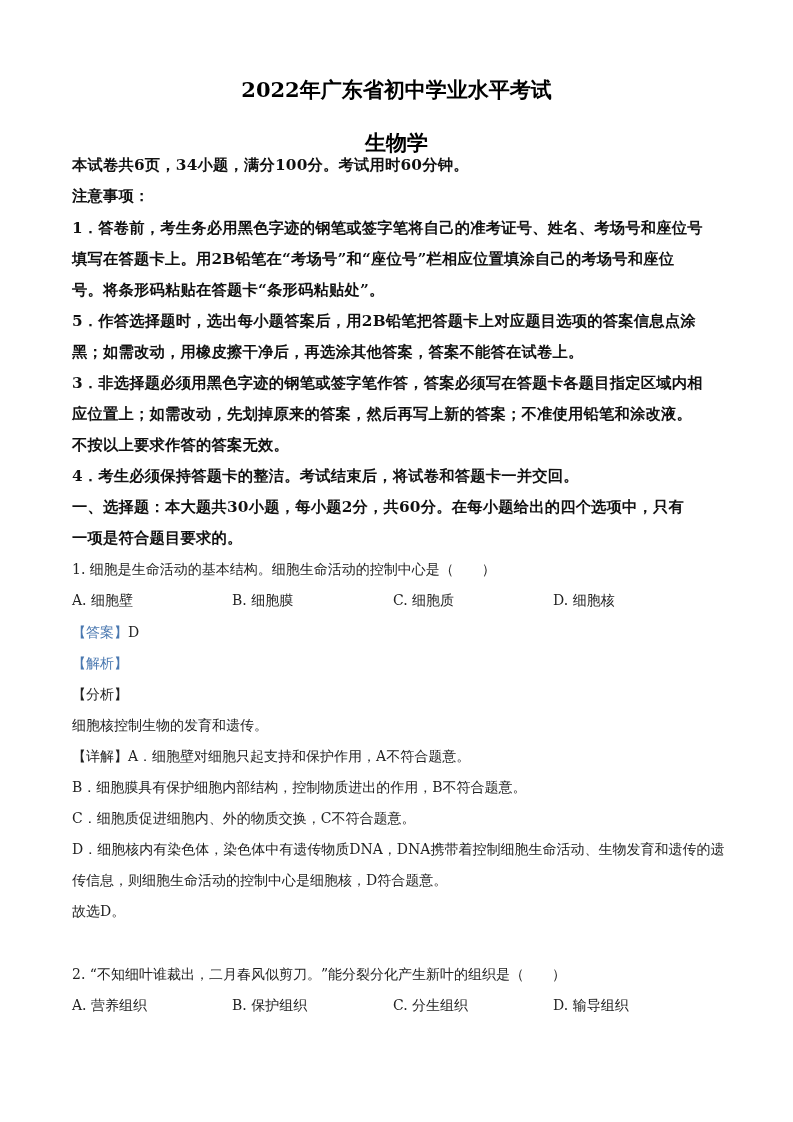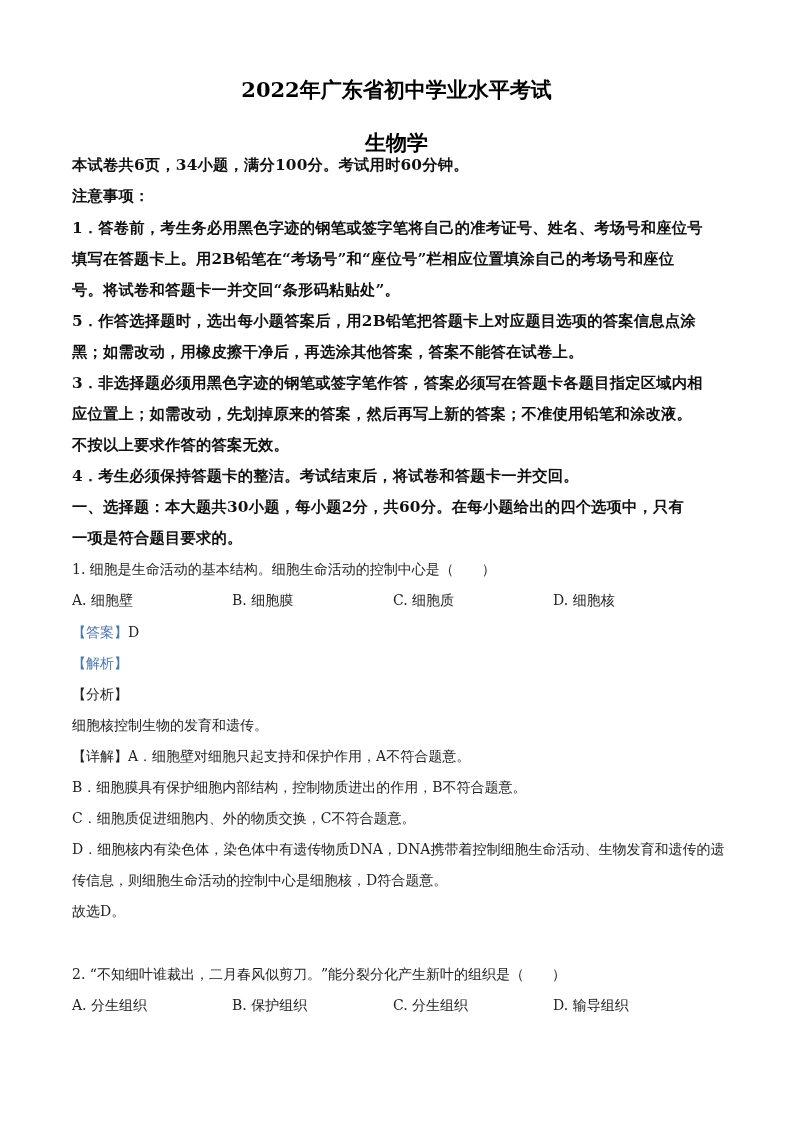--- a/index.html
+++ b/index.html
@@ -19,21 +19,21 @@
 <body>
 
 <div class="page">
   <div class="title t1">2022年广东省初中学业水平考试</div>
   <div class="title t2">生物学</div>
 
   <div class="line b" style="top:151px">本试卷共6页，34小题，满分100分。考试用时60分钟。</div>
   <div class="line b" style="top:182px">注意事项：</div>
   <div class="line b" style="top:214px">1．答卷前，考生务必用黑色字迹的钢笔或签字笔将自己的准考证号、姓名、考场号和座位号</div>
   <div class="line b" style="top:245px">填写在答题卡上。用2B铅笔在“考场号”和“座位号”栏相应位置填涂自己的考场号和座位</div>
-  <div class="line b" style="top:276px">号。将试卷和答题卡一并交回“条形码粘贴处”。</div>
+  <div class="line b" style="top:276px">号。将条形码粘贴在答题卡“条形码粘贴处”。</div>
   <div class="line b" style="top:307px">5．作答选择题时，选出每小题答案后，用2B铅笔把答题卡上对应题目选项的答案信息点涂</div>
   <div class="line b" style="top:338px">黑；如需改动，用橡皮擦干净后，再选涂其他答案，答案不能答在试卷上。</div>
   <div class="line b" style="top:369px">3．非选择题必须用黑色字迹的钢笔或签字笔作答，答案必须写在答题卡各题目指定区域内相</div>
   <div class="line b" style="top:400px">应位置上；如需改动，先划掉原来的答案，然后再写上新的答案；不准使用铅笔和涂改液。</div>
   <div class="line b" style="top:431px">不按以上要求作答的答案无效。</div>
   <div class="line b" style="top:462px">4．考生必须保持答题卡的整洁。考试结束后，将试卷和答题卡一并交回。</div>
   <div class="line b" style="top:493px">一、选择题：本大题共30小题，每小题2分，共60分。在每小题给出的四个选项中，只有</div>
   <div class="line b" style="top:524px">一项是符合题目要求的。</div>
 
   <div class="line n" style="top:557px">1. 细胞是生命活动的基本结构。细胞生命活动的控制中心是（　　）</div>
@@ -51,17 +51,17 @@
   <div class="line n" style="top:744px">
     <span>【详解】</span><span>A．细胞壁对细胞只起支持和保护作用，A不符合题意。</span>
   </div>
   <div class="line n" style="top:775px">B．细胞膜具有保护细胞内部结构，控制物质进出的作用，B不符合题意。</div>
   <div class="line n" style="top:806px">C．细胞质促进细胞内、外的物质交换，C不符合题意。</div>
   <div class="line n" style="top:837px">D．细胞核内有染色体，染色体中有遗传物质DNA，DNA携带着控制细胞生命活动、生物发育和遗传的遗</div>
   <div class="line n" style="top:868px">传信息，则细胞生命活动的控制中心是细胞核，D符合题意。</div>
   <div class="line n" style="top:899px">故选D。</div>
 
   <div class="line n" style="top:962px">2. “不知细叶谁裁出，二月春风似剪刀。”能分裂分化产生新叶的组织是（　　）</div>
-  <div class="opt" style="left:72px;top:993px">A. 分生组织</div>
+  <div class="opt" style="left:72px;top:993px">A. 营养组织</div>
   <div class="opt" style="left:232px;top:993px">B. 保护组织</div>
   <div class="opt" style="left:393px;top:993px">C. 分生组织</div>
   <div class="opt" style="left:553px;top:993px">D. 输导组织</div>
 </div>
 
 </body></html>

